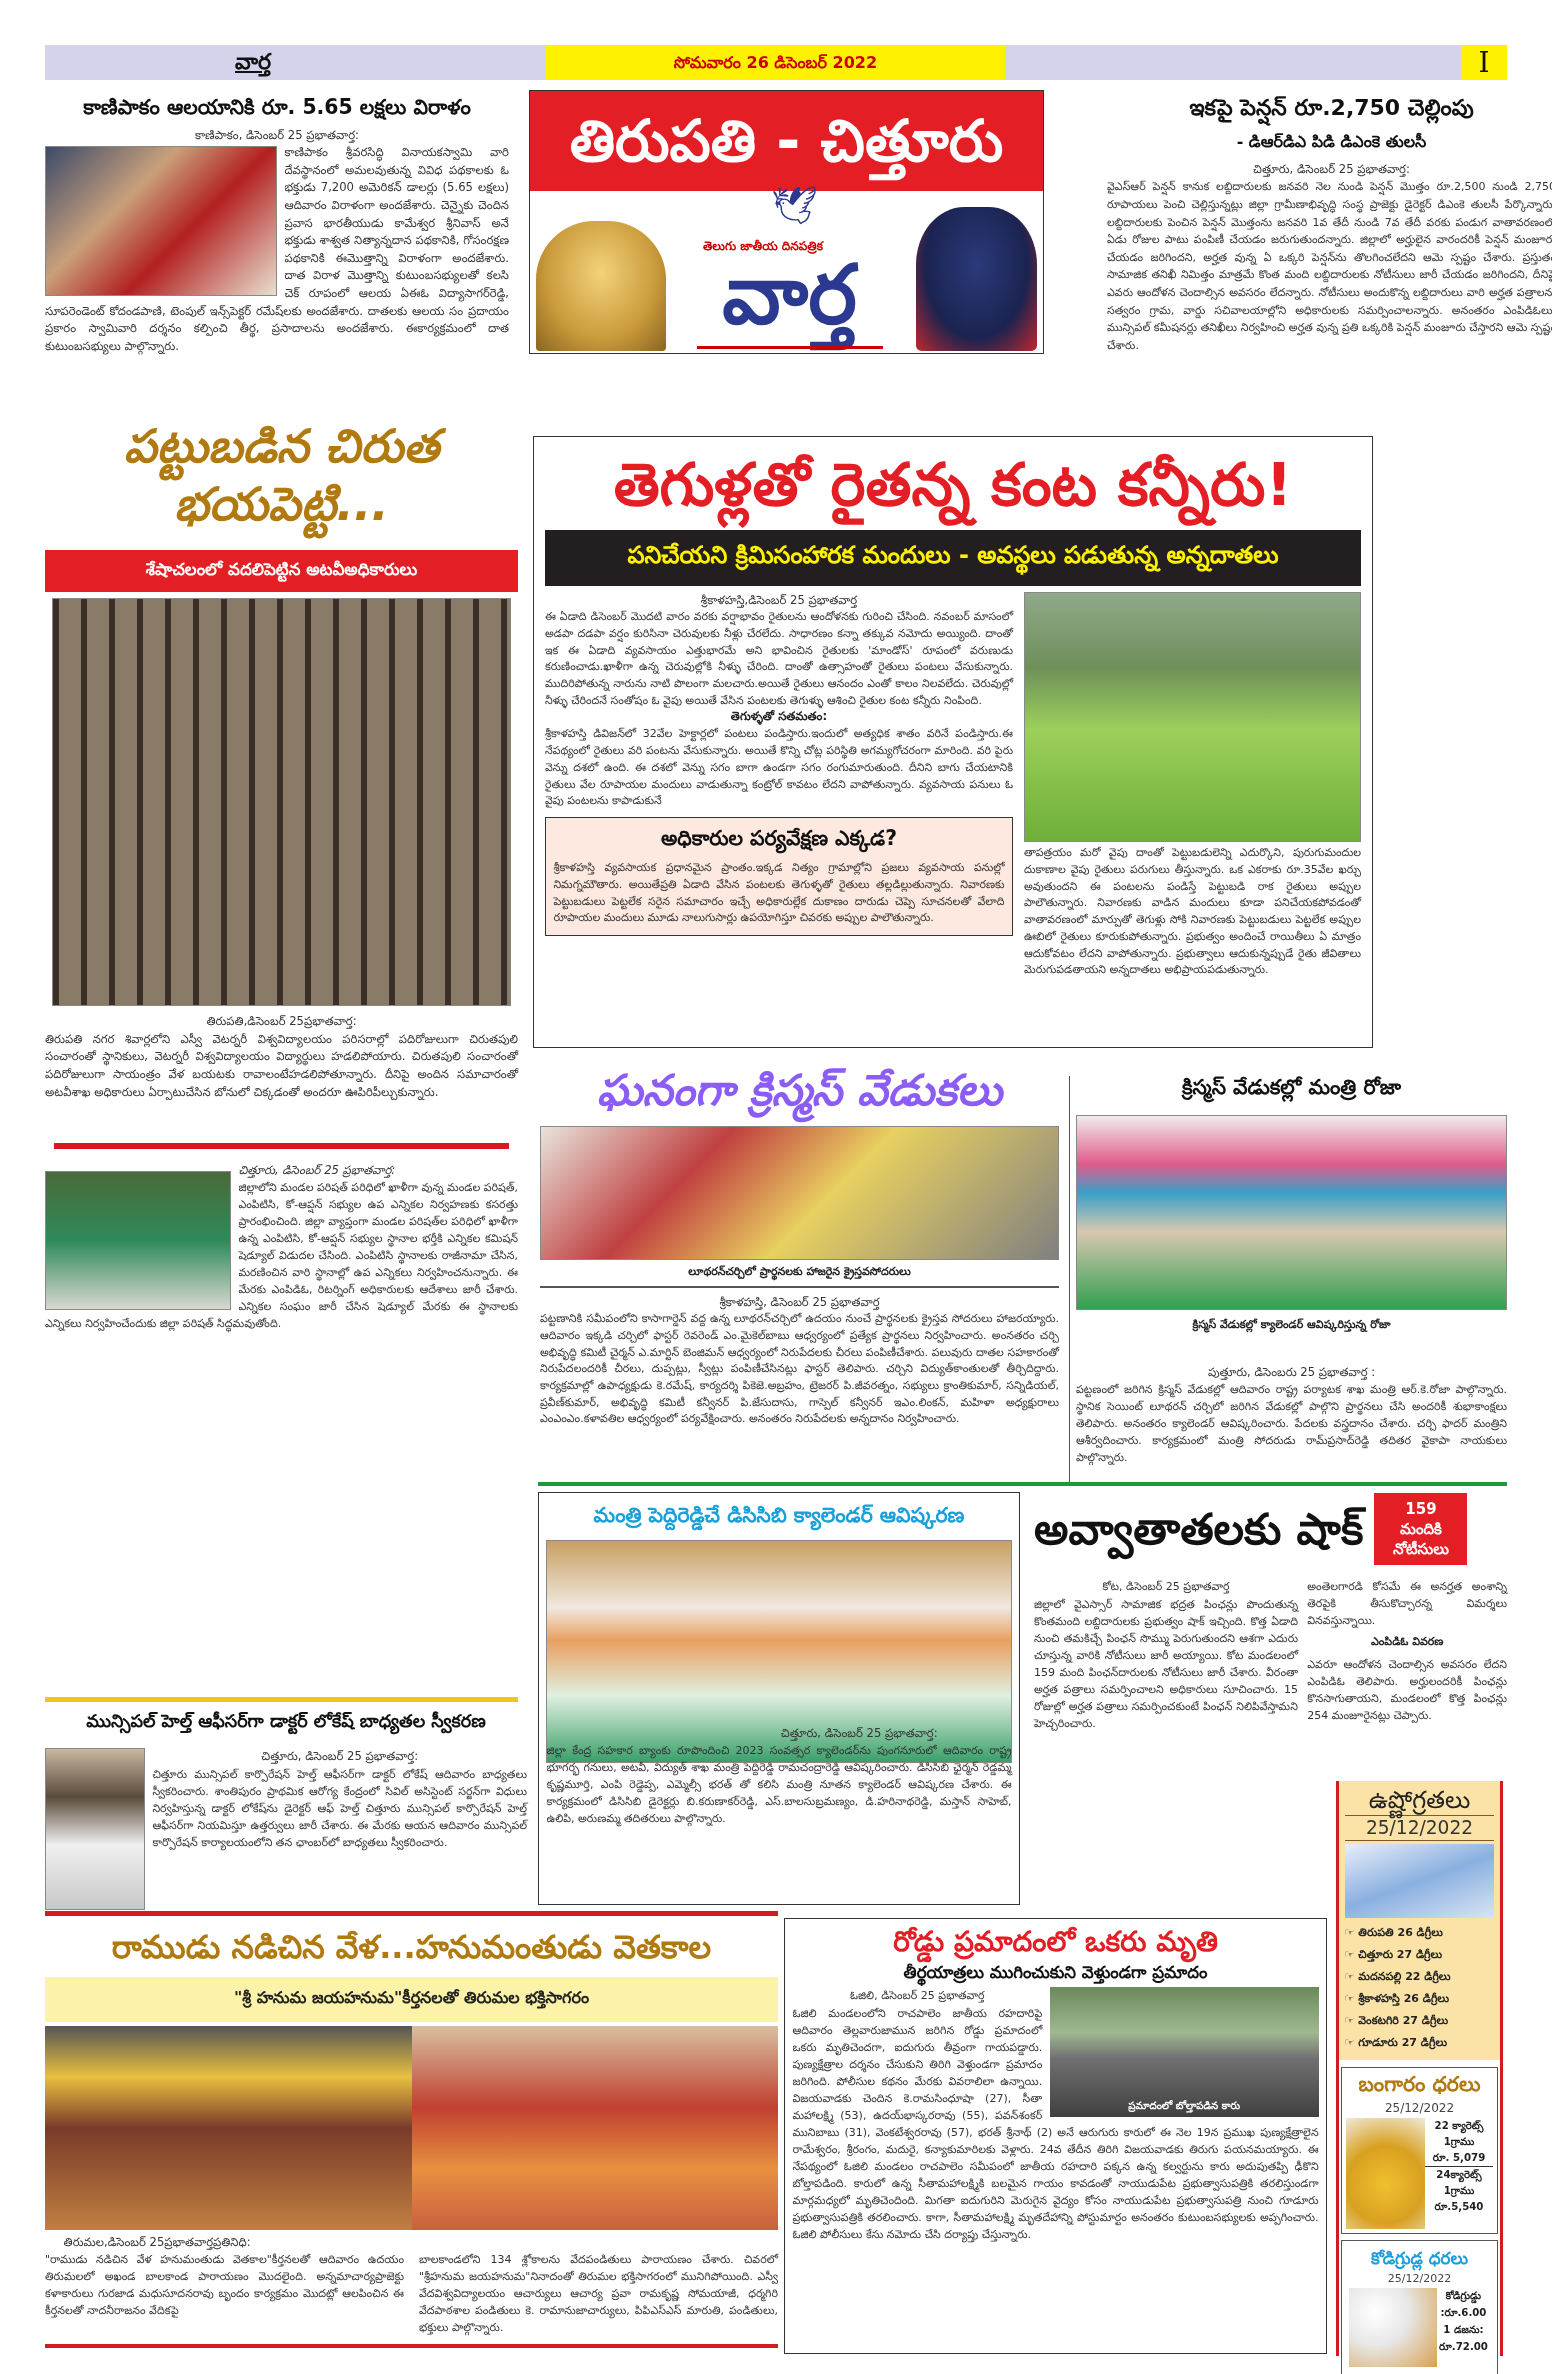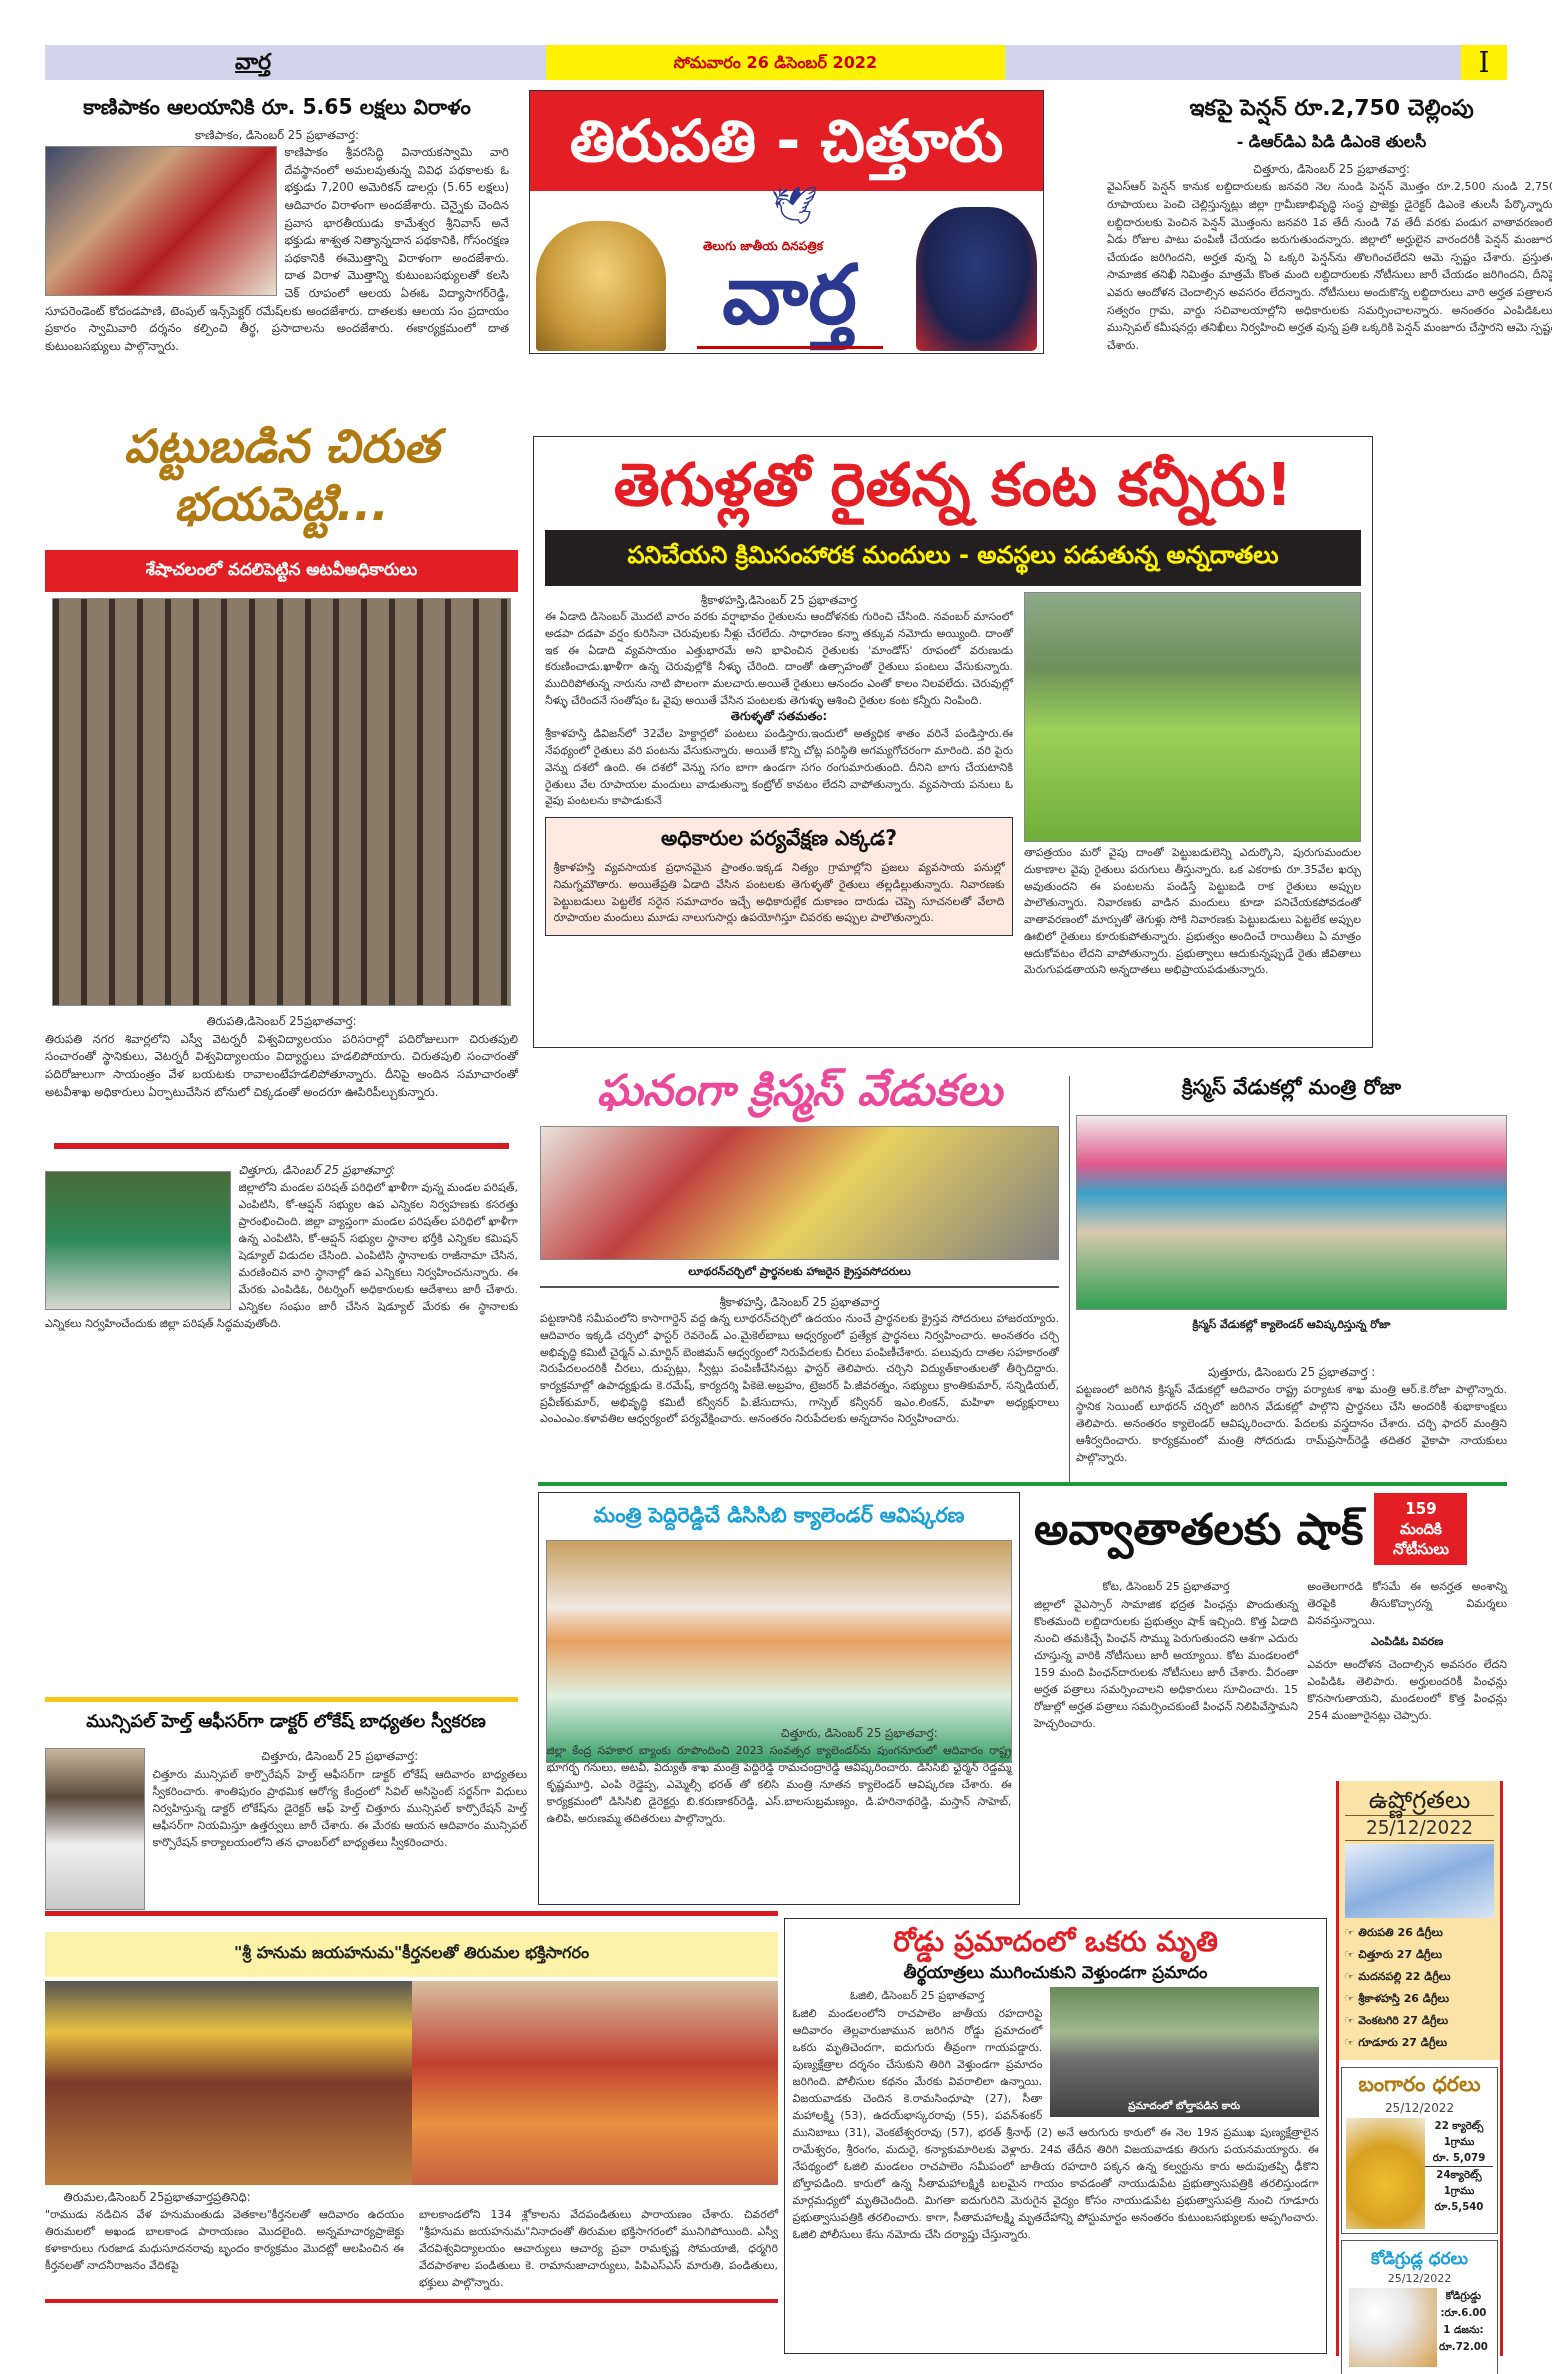--- a/index.html
+++ b/index.html
@@ -20,21 +20,21 @@
 #mast .temple{position:absolute;left:5.6px;top:130px;width:130px;height:130px;background:radial-gradient(ellipse at 50% 40%,#f3d27b,#c99a3a 60%,#8a6420);border-radius:45% 45% 3.7px 3.7px}
 #mast .god{position:absolute;right:5.6px;top:116px;width:121px;height:144px;background:radial-gradient(ellipse at 50% 40%,#2a3a7a,#1b2350 60%,#c1272d);border-radius:40% 40% 5.6px 5.6px}
 #mast .tag{position:absolute;left:173px;top:148px;font-size:12px;color:#c00;font-weight:bold}
 #mast .big{position:absolute;left:162px;top:153px;width:195px;font-size:82px;font-weight:bold;color:#2b3990;text-align:center;line-height:102px}
 #mast .dove{position:absolute;left:241px;top:93px;font-size:37px;color:#2b3990}
 #mast .rule{position:absolute;left:167px;top:255px;width:186px;height:2.8px;background:#c00}
 h1,h2,h3{font-weight:bold}
 .hd-black{color:#111}
 .hd-gold{color:#b07a10}
 .hd-red{color:#e31e24}
-.hd-green{color:#ec4899}
+.hd-green{color:#8b5cf6}
 .hd-blue{color:#2d3a8c}
 .hd-cyan{color:#1aa0d8}
 </style>
 </head>
 <body>
 
 <div id="hdr" class="abs">
   <span class="logo">వార్త</span>
   <span class="date">సోమవారం 26 డిసెంబర్ 2022</span>
   <span class="pg">I</span>
@@ -197,20 +197,21 @@
   <div style="height:4.6px;background:#f5c518;margin:0 9.3px 5.6px 0"></div>
   <h2 class="hd-black" style="font-size:17.6px;line-height:28px;text-align:center">మున్సిపల్ హెల్త్ ఆఫీసర్‌గా డాక్టర్ లోకేష్ బాధ్యతల స్వీకరణ</h2>
   <div class="photo" style="float:left;width:100px;height:162px;margin:13px 7.4px 3.7px 0;background:linear-gradient(180deg,#c8b8a0 0%,#5a4a3a 30%,#f0f0f0 60%,#c8c8c8)"></div>
   <div class="dateline" style="margin-top:13px">చిత్తూరు, డిసెంబర్ 25 ప్రభాతవార్త:</div>
   <p class="body-text" style="font-size:11px;line-height:17px">చిత్తూరు మున్సిపల్ కార్పొరేషన్ హెల్త్ ఆఫీసర్‌గా డాక్టర్ లోకేష్ ఆదివారం బాధ్యతలు స్వీకరించారు. శాంతిపురం ప్రాథమిక ఆరోగ్య కేంద్రంలో సివిల్ అసిస్టెంట్ సర్జన్‌గా విధులు నిర్వహిస్తున్న డాక్టర్ లోకేష్‌ను డైరెక్టర్ ఆఫ్ హెల్త్ చిత్తూరు మున్సిపల్ కార్పొరేషన్ హెల్త్ ఆఫీసర్‌గా నియమిస్తూ ఉత్తర్వులు జారీ చేశారు. ఈ మేరకు ఆయన ఆదివారం మున్సిపల్ కార్పొరేషన్ కార్యాలయంలోని తన ఛాంబర్‌లో బాధ్యతలు స్వీకరించారు.</p>
 </div>
 
 <div class="abs" style="left:45px;top:1911px;width:733px;height:4.6px;background:#d71920"></div>
 
 <div class="abs" style="left:45px;top:1925px;width:733px">
+  <h1 class="hd-gold" style="font-size:32px;text-align:center;line-height:45px">రాముడు నడిచిన వేళ...హనుమంతుడు వెతకాల</h1>
   <div style="margin-top:7.4px;background:#fcf3a8;text-align:center;font-size:16px;font-weight:bold;padding:11px 0">"శ్రీ హనుమ జయహనుమ"కీర్తనలతో తిరుమల భక్తిసాగరం</div>
   <div style="display:flex;margin-top:3.7px;height:204px">
     <div style="width:50%;background:linear-gradient(180deg,#555 0%,#e8c040 25%,#7a3a2a 50%,#c08040 100%)"></div>
     <div style="width:50%;background:linear-gradient(180deg,#d8c0a0 0%,#c04030 40%,#e89040 70%,#c86040)"></div>
   </div>
   <div class="dateline" style="text-align:left;margin-top:3.7px;padding-left:18.6px">తిరుమల,డిసెంబర్ 25ప్రభాతవార్తప్రతినిధి:</div>
   <div style="display:flex;gap:15px">
     <p class="body-text" style="flex:1;font-size:11px;line-height:17px">"రాముడు నడిచిన వేళ హనుమంతుడు వెతకాల"కీర్తనలతో ఆదివారం ఉదయం తిరుమలలో అఖండ బాలకాండ పారాయణం మొదలైంది. అన్నమాచార్యప్రాజెక్టు కళాకారులు గురజాడ మధుసూదనరావు బృందం కార్యక్రమం మొదట్లో ఆలపించిన ఈ కీర్తనలతో నాదనీరాజనం వేదికపై</p>
     <p class="body-text" style="flex:1;font-size:11px;line-height:17px">బాలకాండలోని 134 శ్లోకాలను వేదపండితులు పారాయణం చేశారు. చివరలో "శ్రీహనుమ జయహనుమ"నినాదంతో తిరుమల భక్తిసాగరంలో మునిగిపోయింది. ఎస్వీ వేదవిశ్వవిద్యాలయం ఆచార్యులు ఆచార్య ప్రవా రామకృష్ణ సోమయాజీ, ధర్మగిరి వేదపాఠశాల పండితులు కె. రామానుజాచార్యులు, పిపిఎస్‌ఎస్ మారుతి, పండితులు, భక్తులు పాల్గొన్నారు.</p>
   </div>

